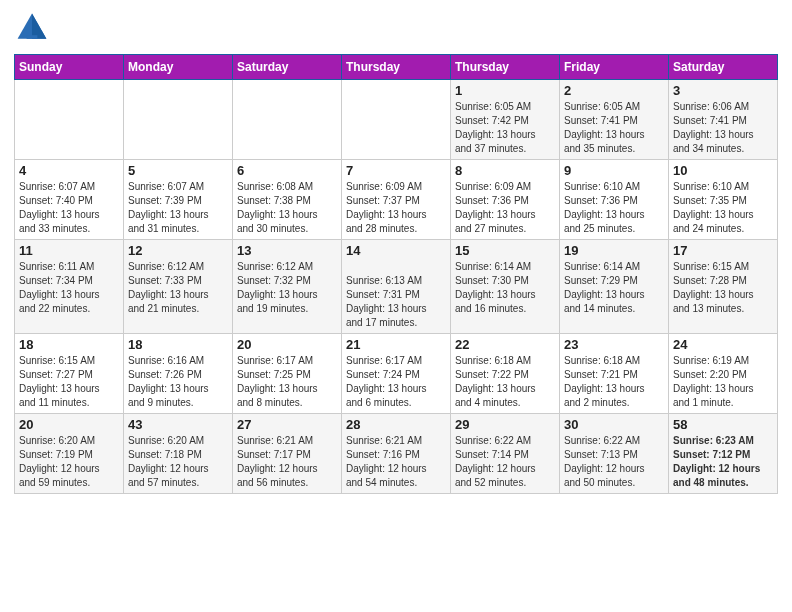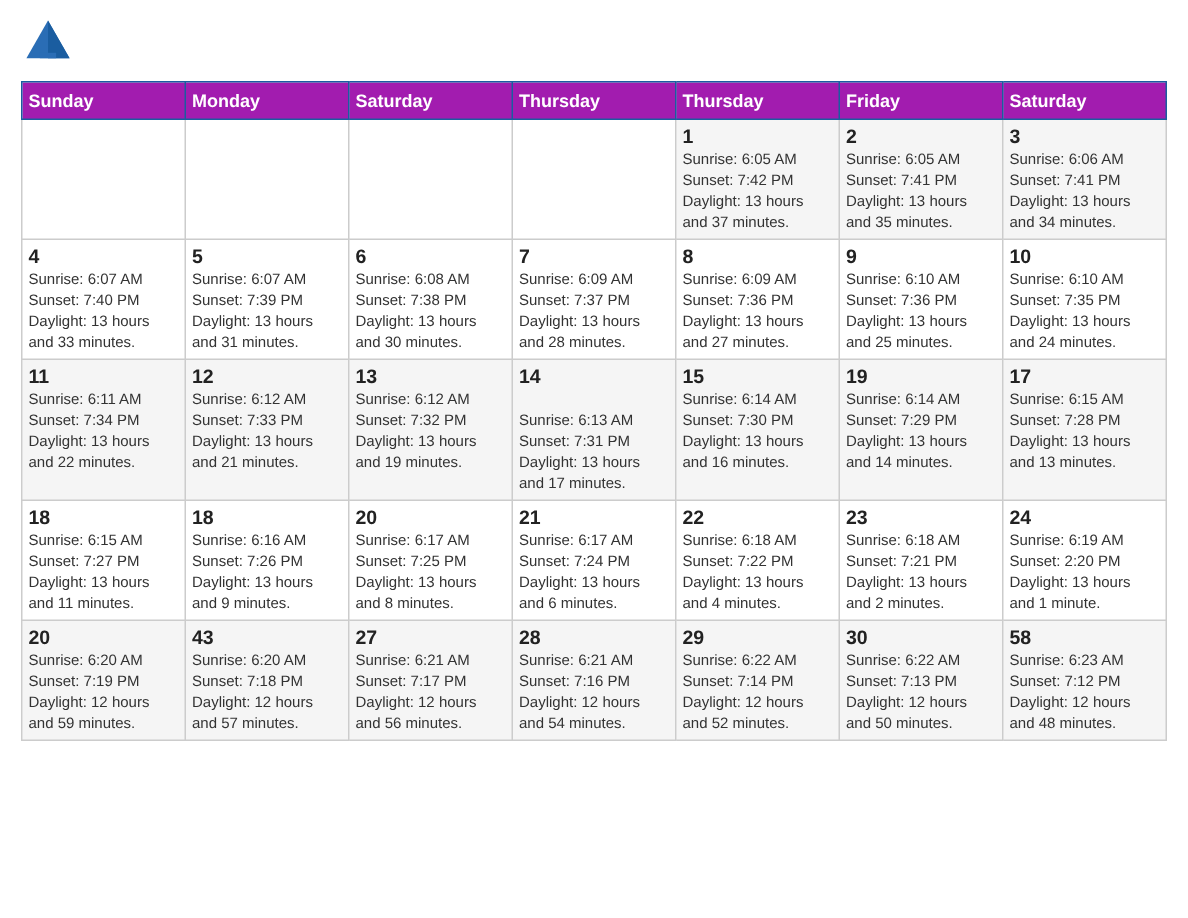--- a/index.html
+++ b/index.html
@@ -346,21 +346,21 @@
           </td>
           <td>
             <span class="day-number">30</span>
             <div class="day-info" style="white-space: pre-line;">Sunrise: 6:22 AM
 Sunset: 7:13 PM
 Daylight: 12 hours
 and 50 minutes.</div>
           </td>
           <td>
             <span class="day-number">58</span>
-            <div class="day-info" style="white-space: pre-line;">Sunrise: 6:23 AM
+            <div class="day-info" style="white-space: pre-line; font-weight: bold;">Sunrise: 6:23 AM
 Sunset: 7:12 PM
 Daylight: 12 hours
 and 48 minutes.</div>
           </td>
         </tr>
       </tbody>
   </table>
 </div>
 
 </body></html>

